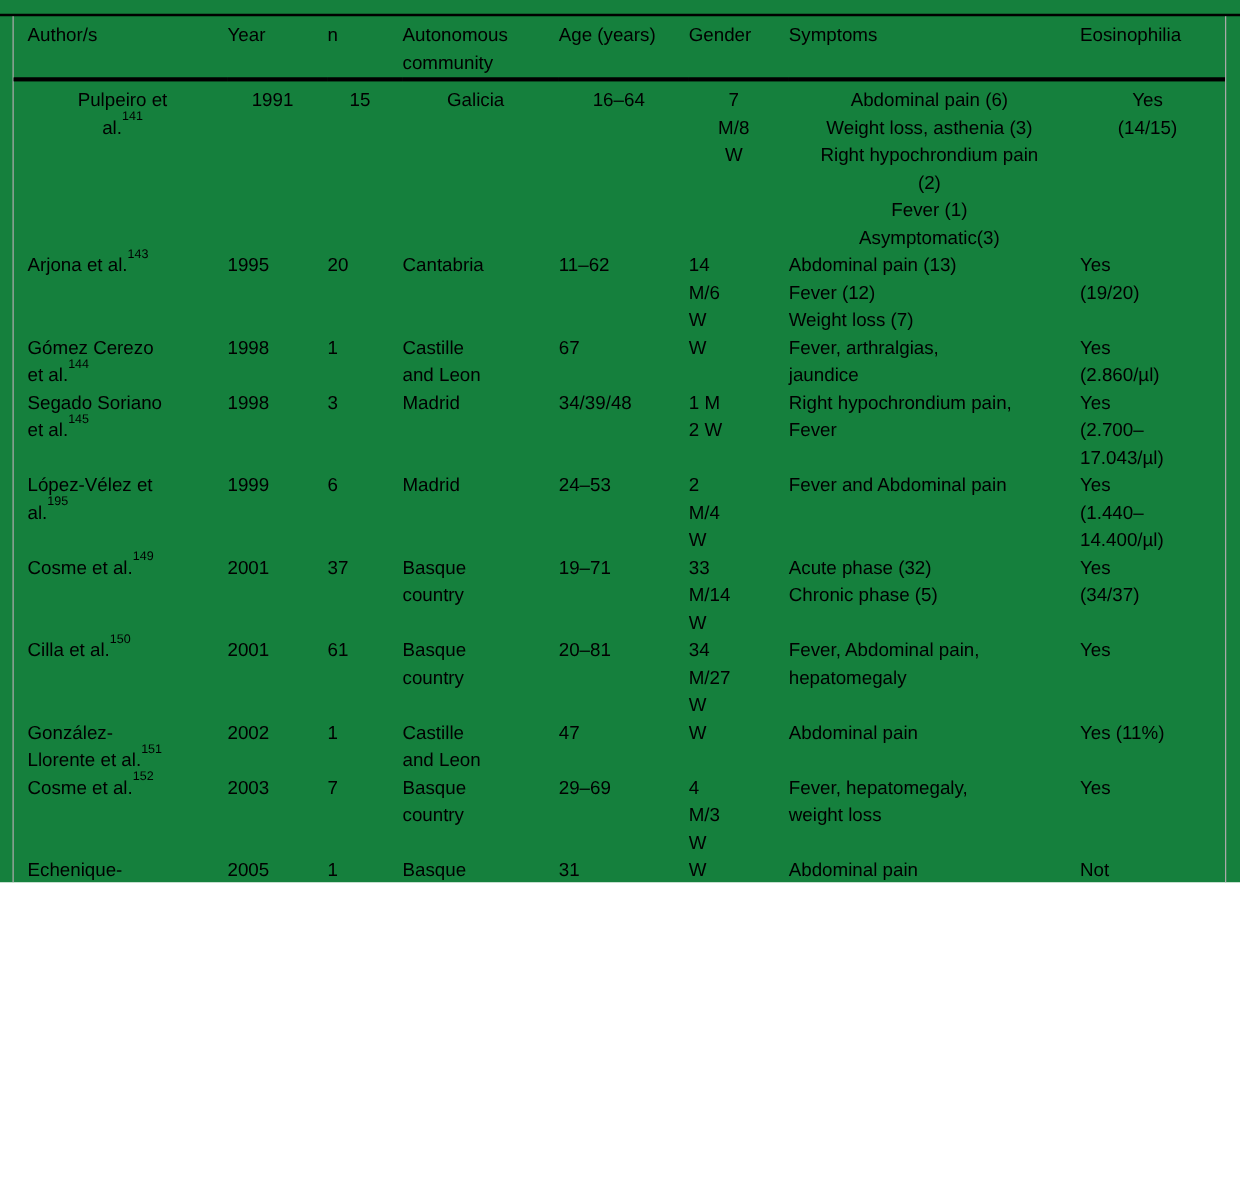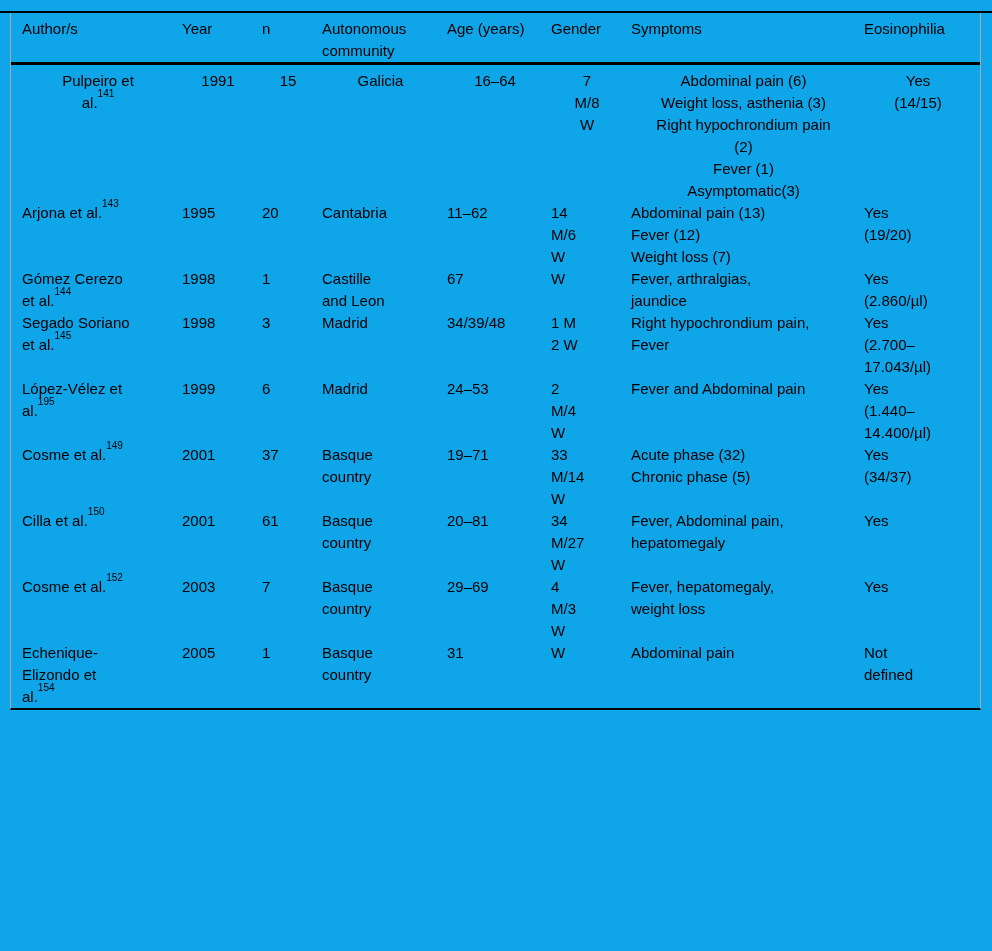--- a/index.html
+++ b/index.html
@@ -4,23 +4,23 @@
 <style>
   html, body {
     margin: 0;
     padding: 0;
     background: #ffffff;
     font-family: "Liberation Sans", "DejaVu Sans", sans-serif;
     color: #000000;
   }
   .page {
     width: 992px;
-    height: 951px;
+    height: 706px;
     position: relative;
-    background: #0ea5e9;
+    background: #15803d;
     overflow: hidden;
   }
   .top-rule {
     margin-top: 11px;
     height: 2px;
     background: #000000;
     width: 100%;
   }
   .table-box {
     margin: 0 11px 0 10px;
@@ -197,20 +197,32 @@
 country</td>
     <td>20–81</td>
     <td>34
 M/27
 W</td>
     <td>Fever, Abdominal pain,
 hepatomegaly</td>
     <td>Yes</td>
   </tr>
 
+  <tr>
+    <td class="col-author"><span>González-
+Llorente et al.</span><sup class="ref">151</sup></td>
+    <td>2002</td>
+    <td>1</td>
+    <td>Castille
+and Leon</td>
+    <td>47</td>
+    <td>W</td>
+    <td>Abdominal pain</td>
+    <td>Yes (11%)</td>
+  </tr>
 
   <tr>
     <td class="col-author"><span>Cosme et al.</span><sup class="ref">152</sup></td>
     <td>2003</td>
     <td>7</td>
     <td>Basque
 country</td>
     <td>29–69</td>
     <td>4
 M/3

